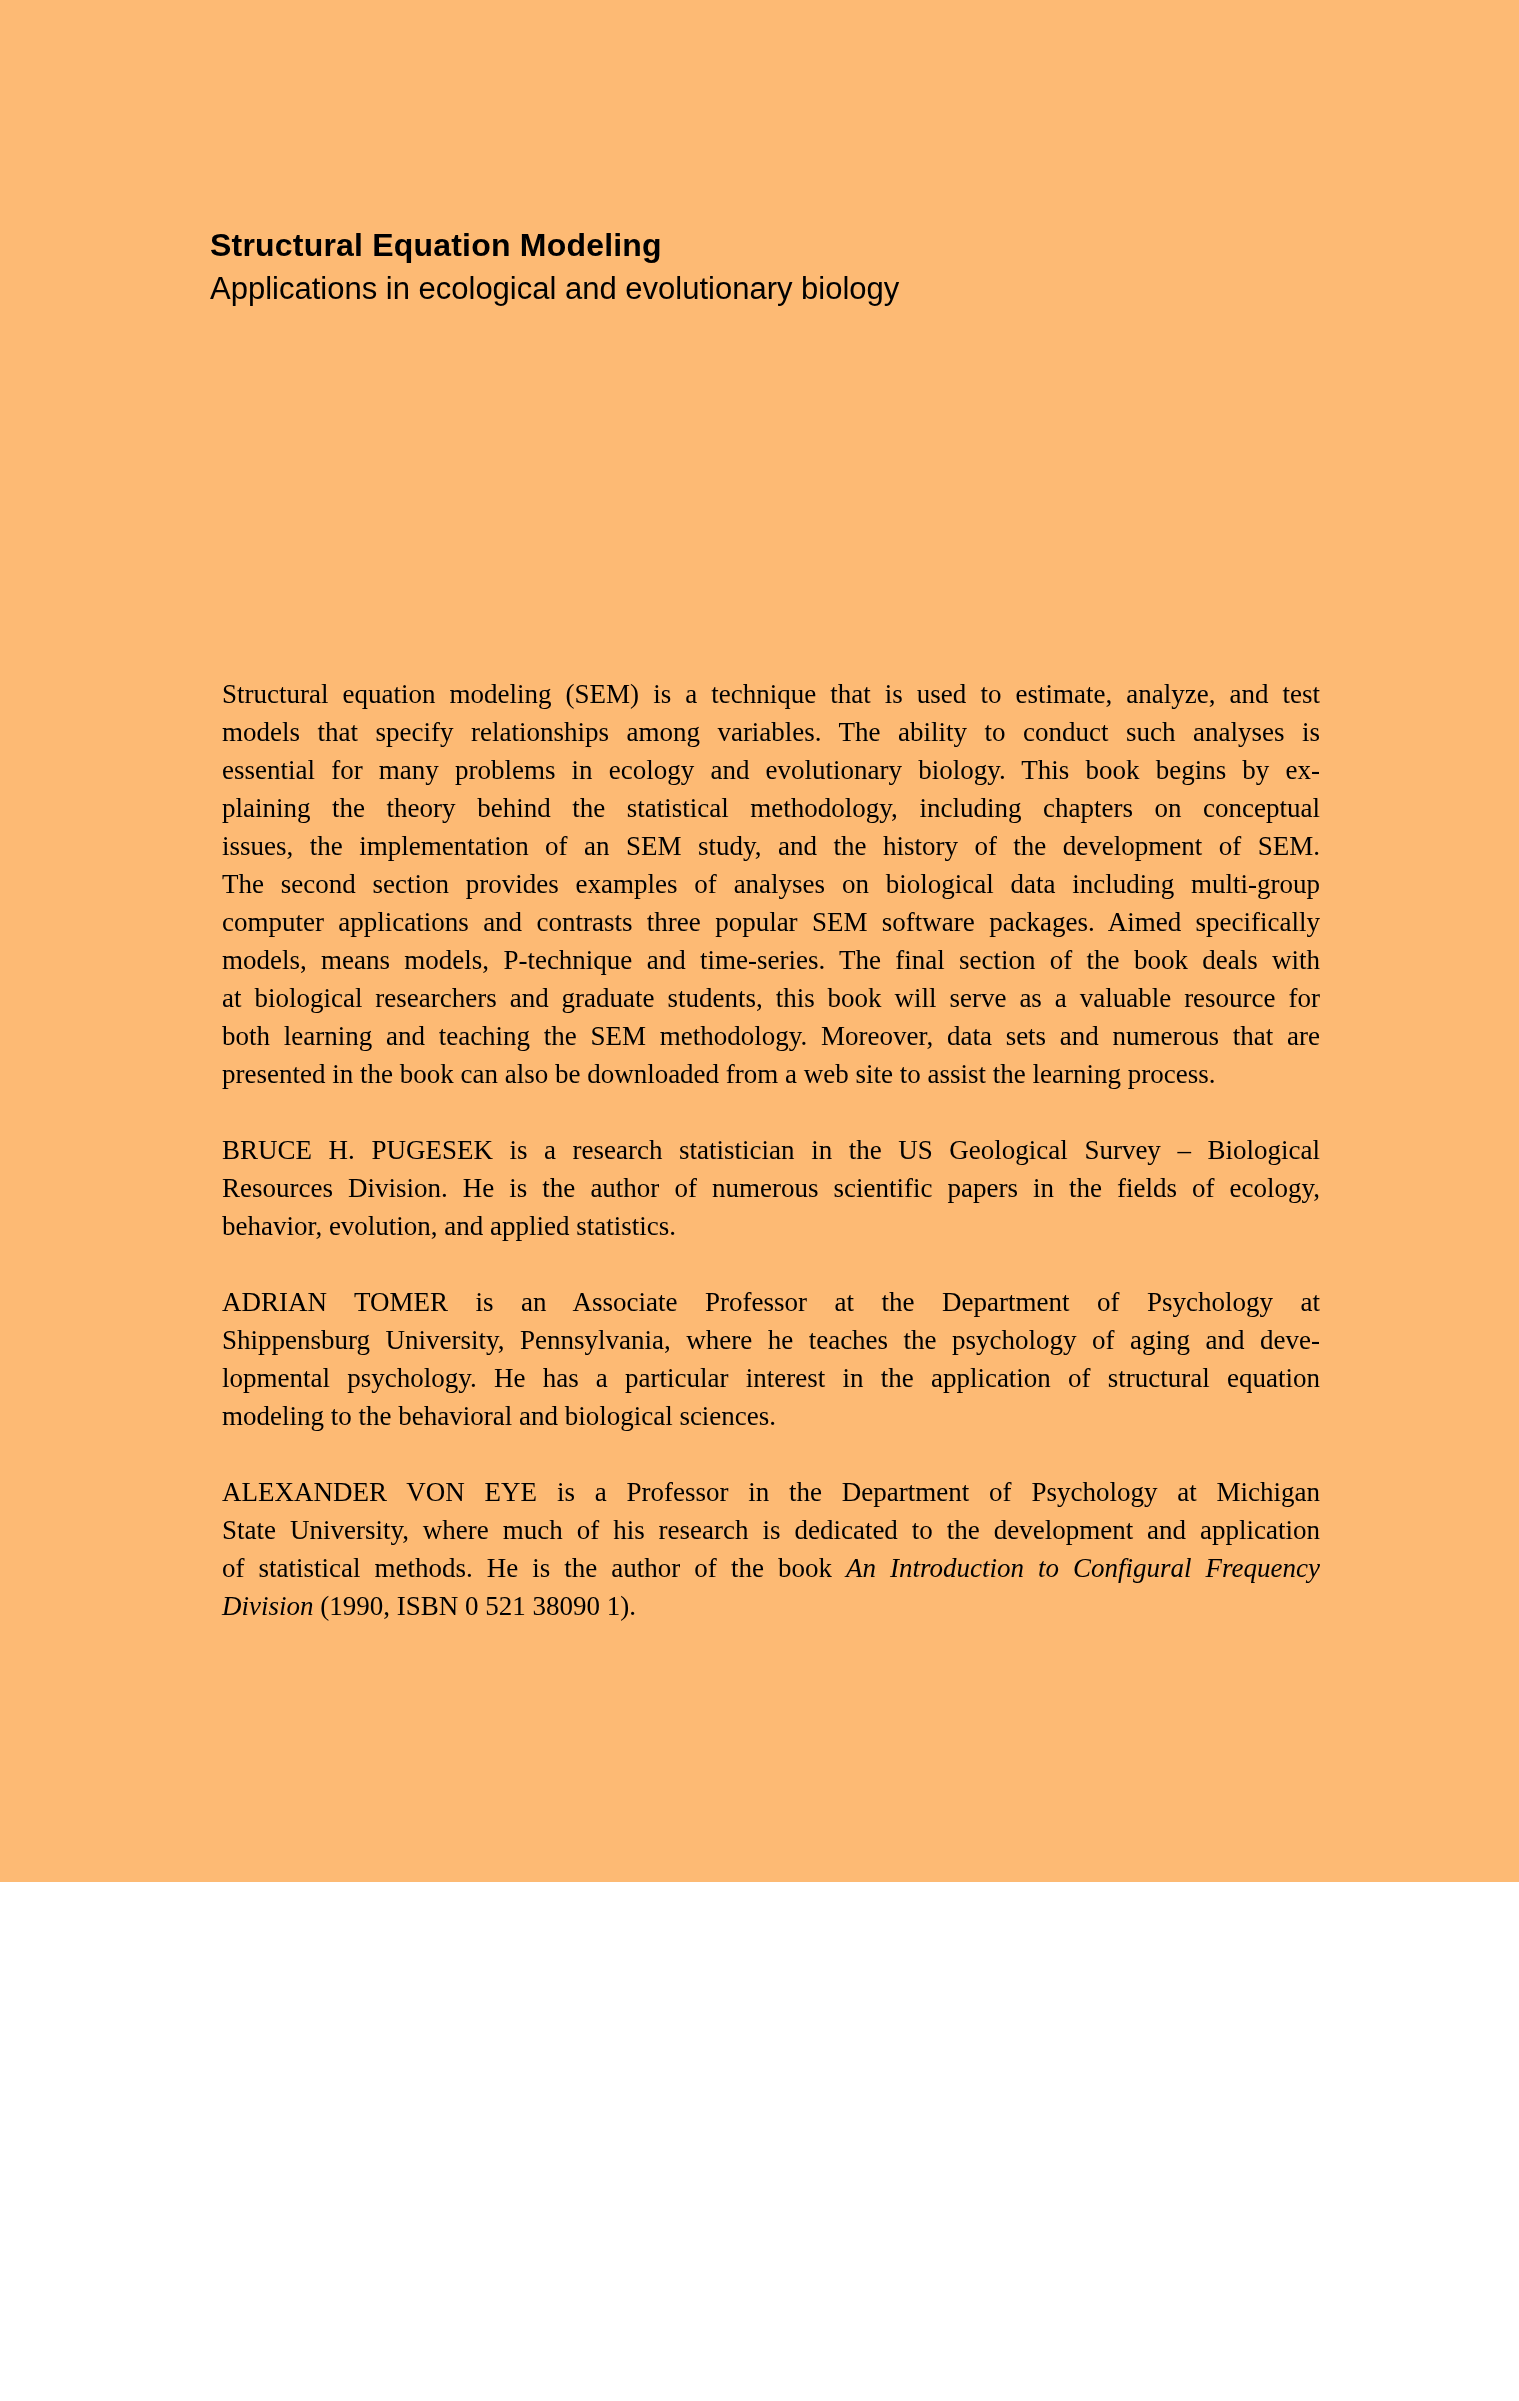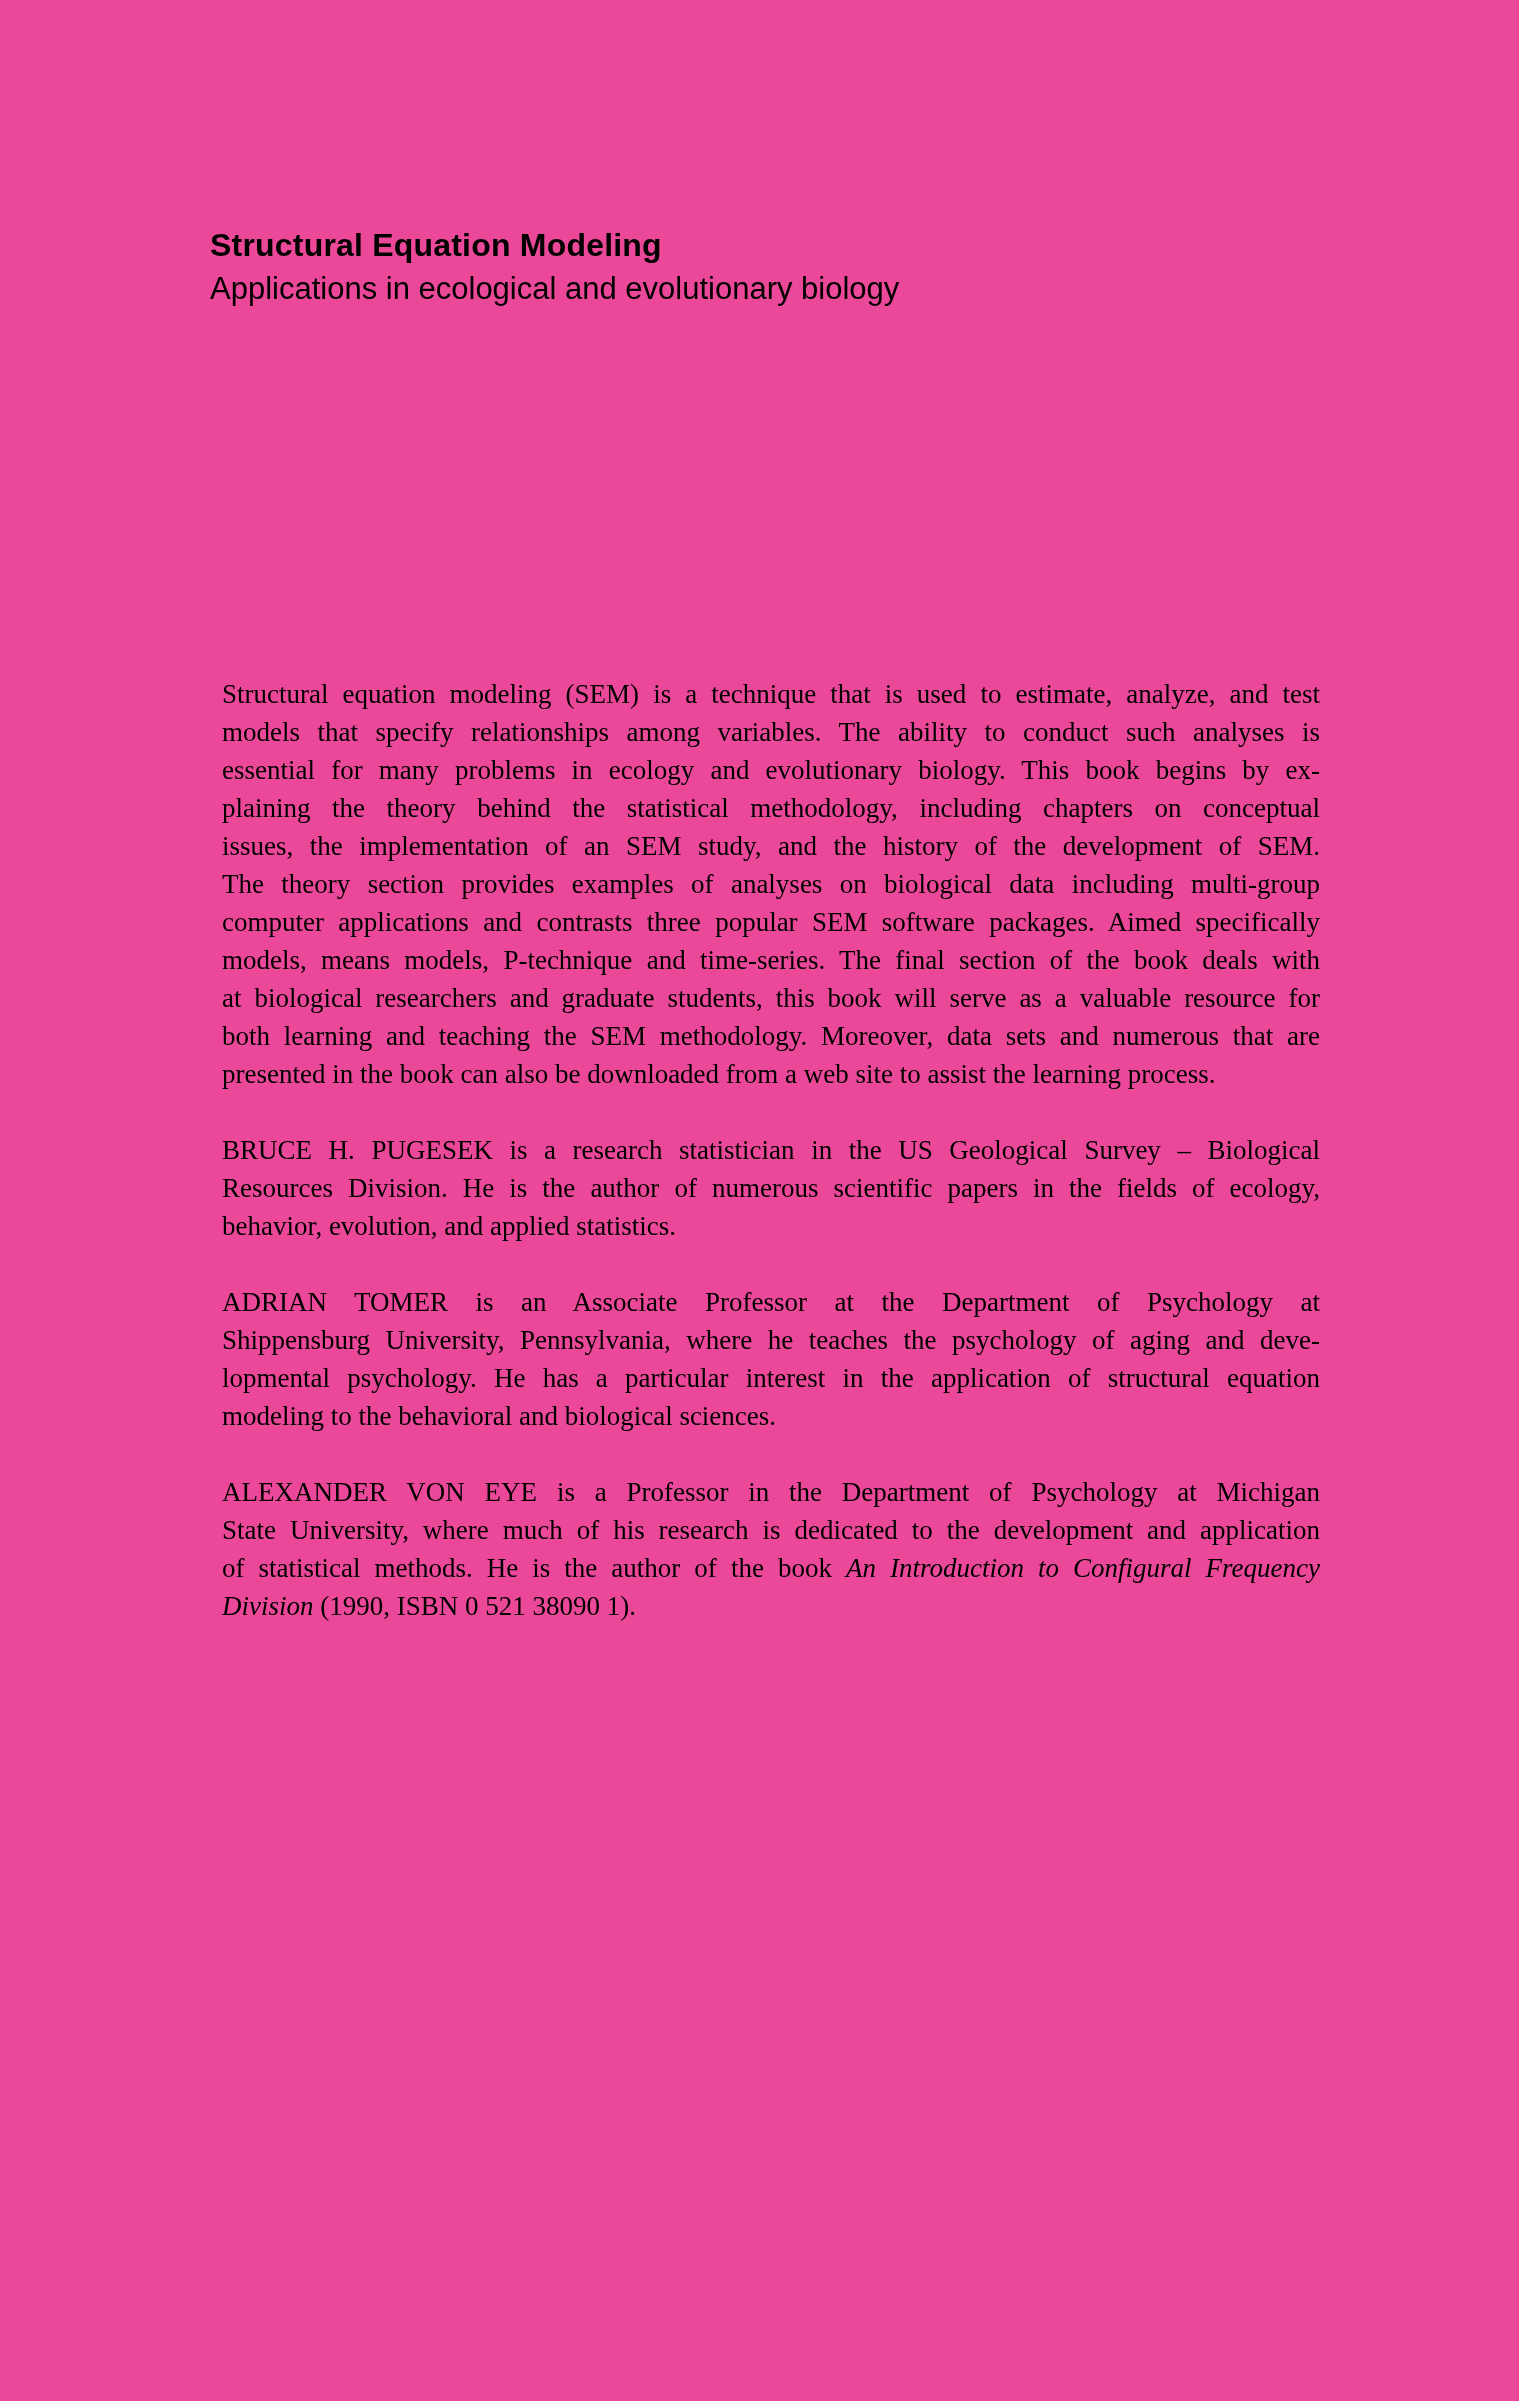--- a/index.html
+++ b/index.html
@@ -3,22 +3,22 @@
 <meta charset="utf-8">
 <style>
   html, body {
     margin: 0;
     padding: 0;
     background: #ffffff;
   }
   .page {
     position: relative;
     width: 1519px;
-    height: 2401px;
-    background: #ec4899;
+    height: 1882px;
+    background: #fdba74;
     color: #000000;
     overflow: hidden;
   }
   .header-block {
     position: absolute;
     left: 210px;
     top: 227px;
     width: 1110px;
   }
   .book-title {
@@ -77,21 +77,21 @@
     <div class="book-subtitle">Applications in ecological and evolutionary biology</div>
   </div>
 
   <div class="body-text" id="body-text">
       <div class="paragraph">
         <div class="text-line"><span class="seg-regular">Structural equation modeling (SEM) is a technique that is used to estimate, analyze, and test</span></div>
         <div class="text-line"><span class="seg-regular">models that specify relationships among variables. The ability to conduct such analyses is</span></div>
         <div class="text-line"><span class="seg-regular">essential for many problems in ecology and evolutionary biology. This book begins by ex-</span></div>
         <div class="text-line"><span class="seg-regular">plaining the theory behind the statistical methodology, including chapters on conceptual</span></div>
         <div class="text-line"><span class="seg-regular">issues, the implementation of an SEM study, and the history of the development of SEM.</span></div>
-        <div class="text-line"><span class="seg-regular">The theory section provides examples of analyses on biological data including multi-group</span></div>
+        <div class="text-line"><span class="seg-regular">The second section provides examples of analyses on biological data including multi-group</span></div>
         <div class="text-line"><span class="seg-regular">computer applications and contrasts three popular SEM software packages. Aimed specifically</span></div>
         <div class="text-line"><span class="seg-regular">models, means models, P-technique and time-series. The final section of the book deals with</span></div>
         <div class="text-line"><span class="seg-regular">at biological researchers and graduate students, this book will serve as a valuable resource for</span></div>
         <div class="text-line"><span class="seg-regular">both learning and teaching the SEM methodology. Moreover, data sets and numerous that are</span></div>
         <div class="text-line last-line"><span class="seg-regular">presented in the book can also be downloaded from a web site to assist the learning process.</span></div>
       </div>
       <div class="paragraph">
         <div class="text-line"><span class="seg-regular">BRUCE H. PUGESEK is a research statistician in the US Geological Survey – Biological</span></div>
         <div class="text-line"><span class="seg-regular">Resources Division. He is the author of numerous scientific papers in the fields of ecology,</span></div>
         <div class="text-line last-line"><span class="seg-regular">behavior, evolution, and applied statistics.</span></div>

